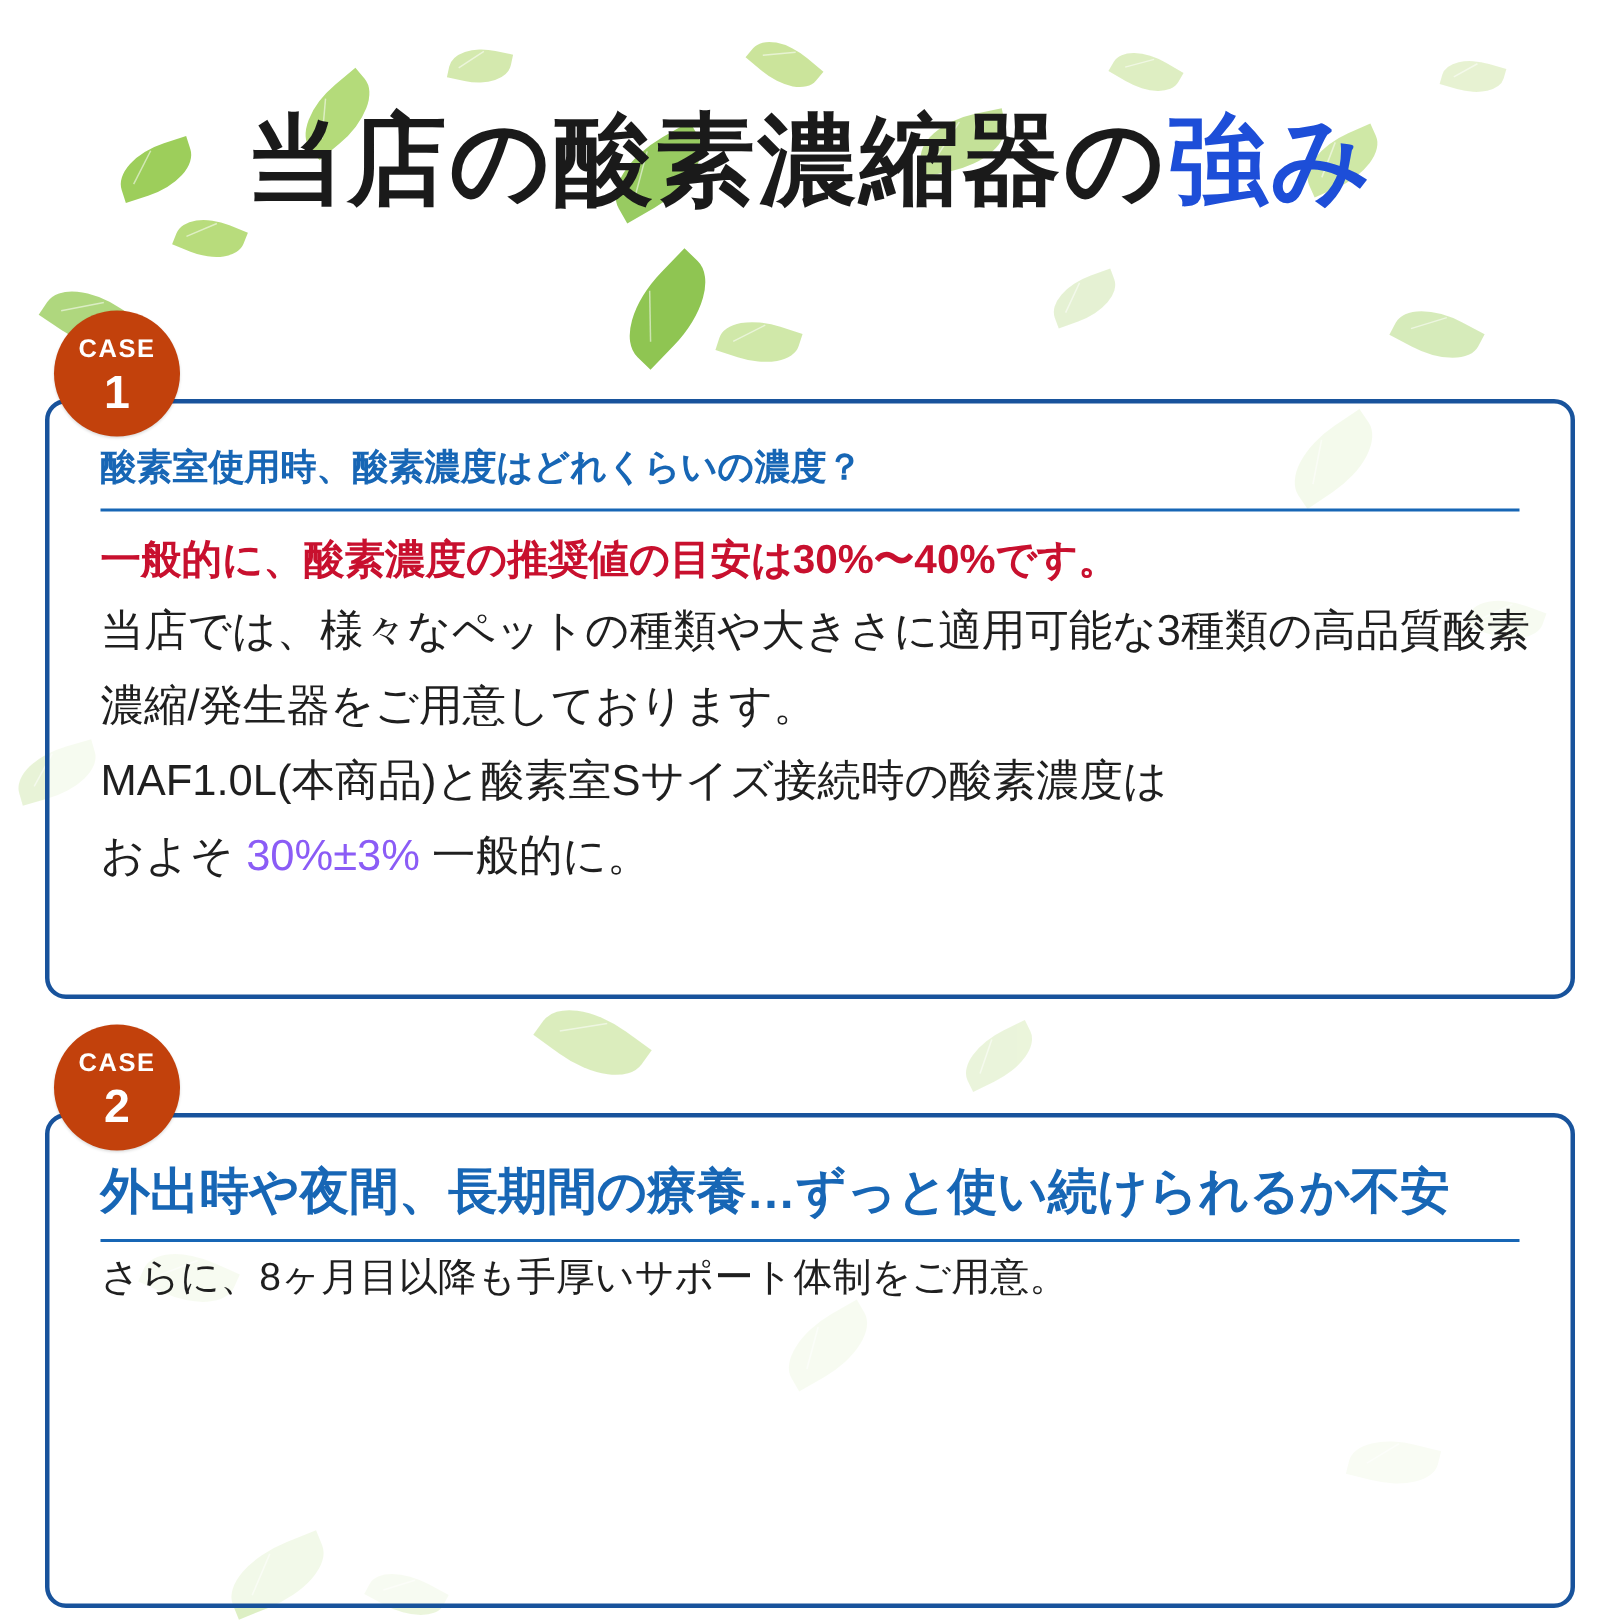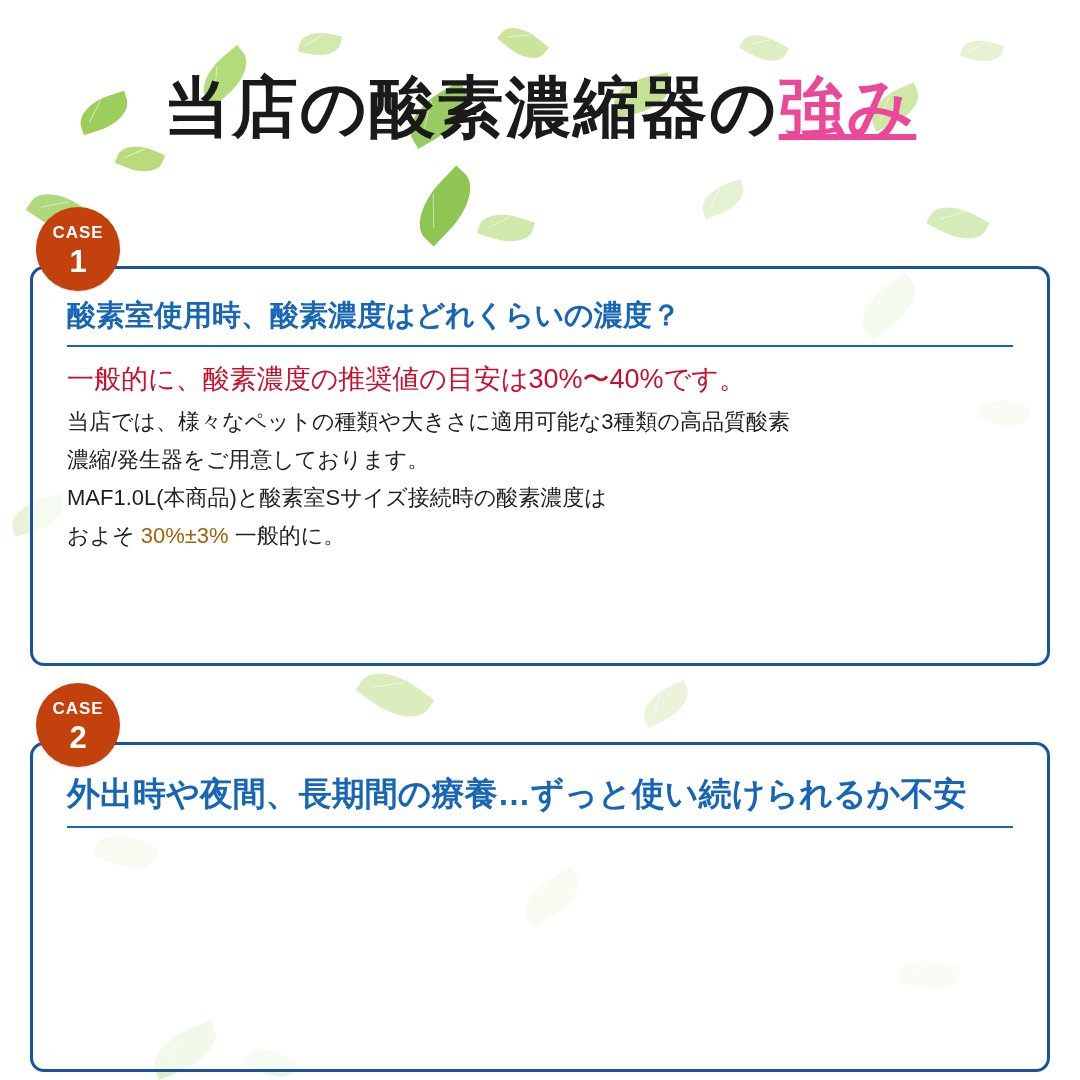--- a/index.html
+++ b/index.html
@@ -47,22 +47,21 @@
     font-size: 66px;
     font-weight: bold;
     letter-spacing: 2px;
     color: #1a1a1a;
     font-family: "Liberation Serif", "DejaVu Serif", serif;
     line-height: 1.1;
     white-space: nowrap;
     display: inline-block;
   }
   .title .accent {
-    color: #ec4899;
-    text-decoration: underline;
+    color: #1d4ed8;
   }
 
   
   .badge {
     position: absolute;
     width: 84px;
     height: 84px;
     border-radius: 50%;
     background: #c2410c;
     color: #ffffff;
@@ -99,54 +98,54 @@
   }
   #panel-1 { top: 266px; height: 400px; }
   #panel-2 { top: 742px; height: 330px; }
 
   .panel-inner {
     padding: 28px 34px 0 34px;
   }
 
   .q-heading {
     color: #1766b5;
-    font-size: 29px;
+    font-size: 24px;
     font-weight: bold;
     letter-spacing: 0px;
     line-height: 1.25;
     padding-bottom: 12px;
     margin: 0;
     white-space: nowrap;
   }
   #panel-1 .q-heading { border-bottom: 2px solid #1766b5; }
   #panel-2 .q-heading {
     border-bottom: 2px solid #1766b5;
     font-size: 33px;
   }
 
   .red-line {
     color: #c8102e;
     font-size: 27px;
-    font-weight: normal;
+    font-weight: bold;
     margin: 14px 0 6px 0;
     letter-spacing: 0px;
     white-space: nowrap;
   }
   #panel-2 .red-line { font-size: 26px; }
 
   .body-line {
     color: #1f1f1f;
-    font-size: 22px;
+    font-size: 29px;
     line-height: 1.72;
     margin: 0;
     letter-spacing: 0px;
     white-space: nowrap;
   }
   .body-line .hl {
-    color: #a16207;
+    color: #8b5cf6;
   }
   #panel-2 .body-line { font-size: 26px; line-height: 1.78; }
 </style>
 </head>
 <body>
 
 <div>
   <div class="leaf" style="left:78px;  top:98px;  width:52px; height:30px; background:#8cc63f; opacity:.85; transform:rotate(-18deg);"></div>
   <div class="leaf" style="left:118px; top:146px; width:44px; height:26px; background:#a7d45c; opacity:.8;  transform:rotate(22deg);"></div>
   <div class="leaf" style="left:196px; top:60px;  width:58px; height:32px; background:#9bcf4e; opacity:.75; transform:rotate(-40deg);"></div>
@@ -197,14 +196,15 @@
 </section>
 
 <div class="badge" style="left:36px; top:683px;">
   <span class="case-label">CASE</span>
   <span class="case-num">2</span>
 </div>
 
 <section class="panel" id="panel-2">
   <div class="panel-inner">
     <h2 class="q-heading">外出時や夜間、長期間の療養…ずっと使い続けられるか不安</h2>
+    <p class="body-line">さらに、8ヶ月目以降も手厚いサポート体制をご用意。</p>
   </div>
 </section>
 
 </body></html>

